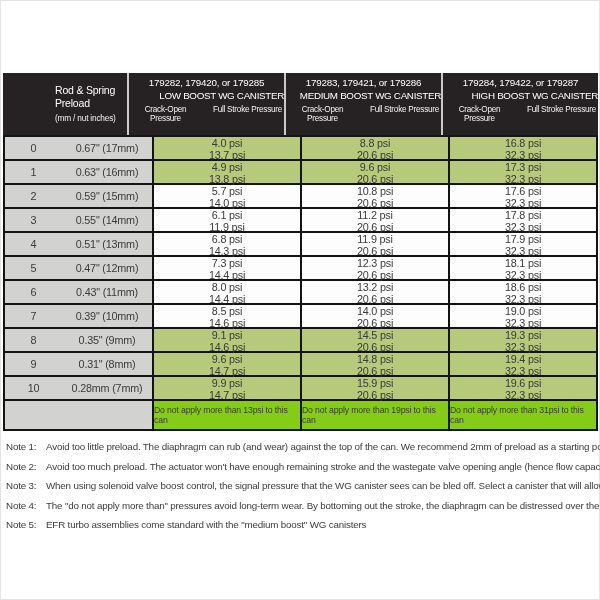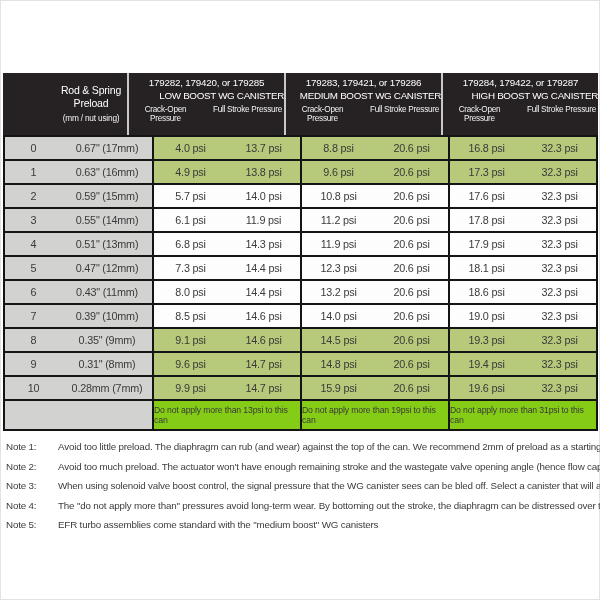--- a/index.html
+++ b/index.html
@@ -11,68 +11,68 @@
   }
   .frame{position:absolute;inset:0;border:1px solid #e3e3e3;pointer-events:none;}
 
   
   .tbl{position:absolute;top:73px;left:3px;width:595px;}
 
   
   .thead{display:flex;gap:2px;height:62px;background:#c9c9c9;}
   .hblock{background:#262223;color:#ffffff;display:flex;flex-direction:column;justify-content:flex-end;}
   .hblock.left{width:147px;flex-direction:row;align-items:stretch;}
-  .hcol{display:flex;flex-direction:column;justify-content:center;text-align:center;line-height:13px;}
+  .hcol{display:flex;flex-direction:column;justify-content:center;line-height:13px;}
   .hcol.a{width:72px;}
   .hcol.b{width:75px;}
   .hcol .l1,.hcol .l2{font-size:10.5px;letter-spacing:-0.2px;}
   .hcol .l3{font-size:8.3px;letter-spacing:-0.2px;margin-top:2px;color:#f2f2f2;}
   .hgroup{width:160px;display:flex;flex-direction:column;justify-content:flex-end;text-align:center;}
   .hgroup .pn{font-size:9.8px;letter-spacing:-0.2px;margin-bottom:2px;}
   .hgroup .ttl{font-size:9.8px;letter-spacing:-0.3px;margin-bottom:4px;text-align:right;}
   .hgroup .subs{display:flex;margin-bottom:12px;gap:9px;}
   .hgroup .subs span{width:73px;font-size:8.2px;letter-spacing:-0.25px;color:#f4f4f4;}
 
   
   .tbody{border:2px solid #141414;background:#141414;display:flex;flex-direction:column;gap:2px;}
   .rows{display:flex;flex-direction:column;gap:2px;}
   .row{display:flex;gap:2px;height:22px;}
   .cell{display:flex;align-items:center;}
   .cell.gray{width:147px;background:#d2d2d1;}
   .c-preload{width:57px;text-align:center;}
   .c-stroke{width:90px;text-align:center;}
-  .cell.grp{width:146px;background:#fdfdfd;}
+  .cell.grp{width:146px;background:#fdfdfd;flex-direction:column;}
   .row.hl .cell.grp{background:#b7c97a;}
   .cell.grp span{width:73px;text-align:center;}
   .row, .dna{font-size:10.8px;color:#3a3a3a;letter-spacing:-0.2px;}
 
   
   .dna{display:flex;gap:2px;height:28px;}
   .dna .gray{width:147px;background:#d2d2d1;}
   .dna .warn{width:146px;background:#84cc16;display:flex;align-items:center;justify-content:center;
     font-size:8.7px;letter-spacing:-0.15px;color:#3a3a3a;}
 
   
   .notes{position:absolute;top:437px;left:6px;width:592px;}
-  .note{display:flex;font-size:9.8px;letter-spacing:-0.18px;color:#3c3c3c;line-height:19.5px;white-space:nowrap;gap:12px;}
+  .note{display:flex;font-size:9.8px;letter-spacing:-0.18px;color:#3c3c3c;line-height:19.5px;white-space:nowrap;}
   .note .nl{width:40px;flex:none;}
 </style>
 </head>
 <body>
 
 <div class="frame"></div>
 
 <div class="tbl">
 
   <div class="thead">
     <div class="hblock left">
       <div class="hcol a">
         <span class="l1">Rod &amp; Spring</span>
         <span class="l2">Preload</span>
-        <span class="l3">(mm / nut using)</span>
+        <span class="l3">(mm / nut inches)</span>
       </div>
     </div>
     <div class="hblock hgroup">
       <span class="pn">179282, 179420, or 179285</span>
       <span class="ttl">LOW BOOST WG CANISTER</span>
       <div class="subs">
         <span>Crack-Open Pressure</span>
         <span>Full Stroke Pressure</span>
       </div>
     </div>

